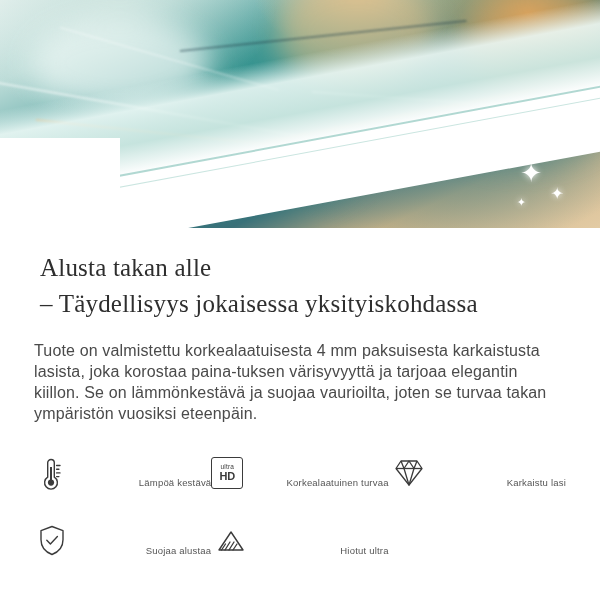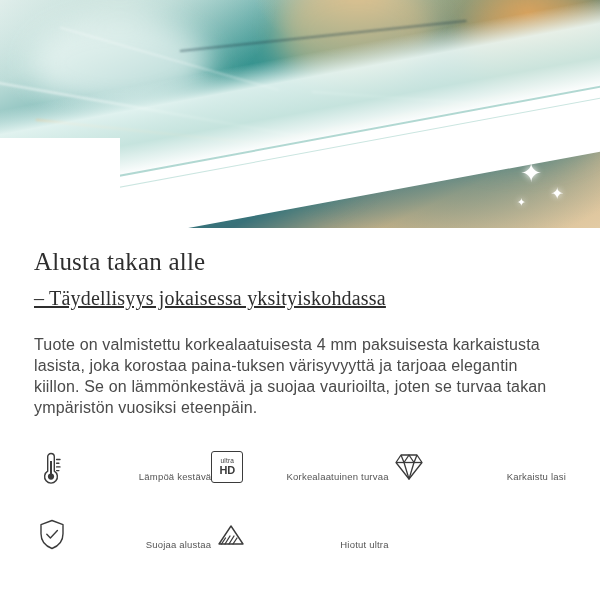--- a/index.html
+++ b/index.html
@@ -122,25 +122,25 @@
 
   
   .content {
     padding: 16px 34px 0 34px;
   }
 
   h1.headline {
     font-family: "Liberation Serif", serif;
     font-weight: 400;
     color: #2e2e2e;
-    margin: 0;
+    margin: 6px;
     letter-spacing: 0.2px;
   }
   .headline .line1 { display: block; font-size: 25px; line-height: 36px; }
-  .headline .line2 { display: block; font-size: 20px; line-height: 36px; text-decoration: underline; }
+  .headline .line2 { display: block; font-size: 25px; line-height: 36px; }
 
   .body-copy {
     margin: 18px 0 0 0;
     font-size: 16px;
     line-height: 21px;
     color: #4a4a4a;
     letter-spacing: 0.15px;
     max-width: 540px;
   }
 

